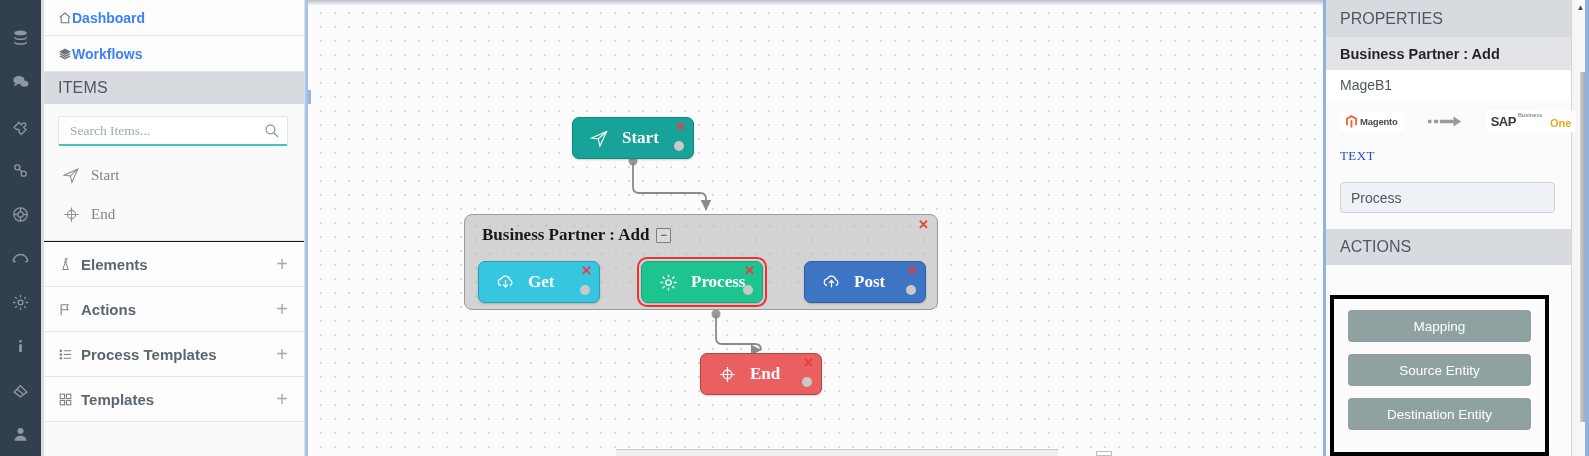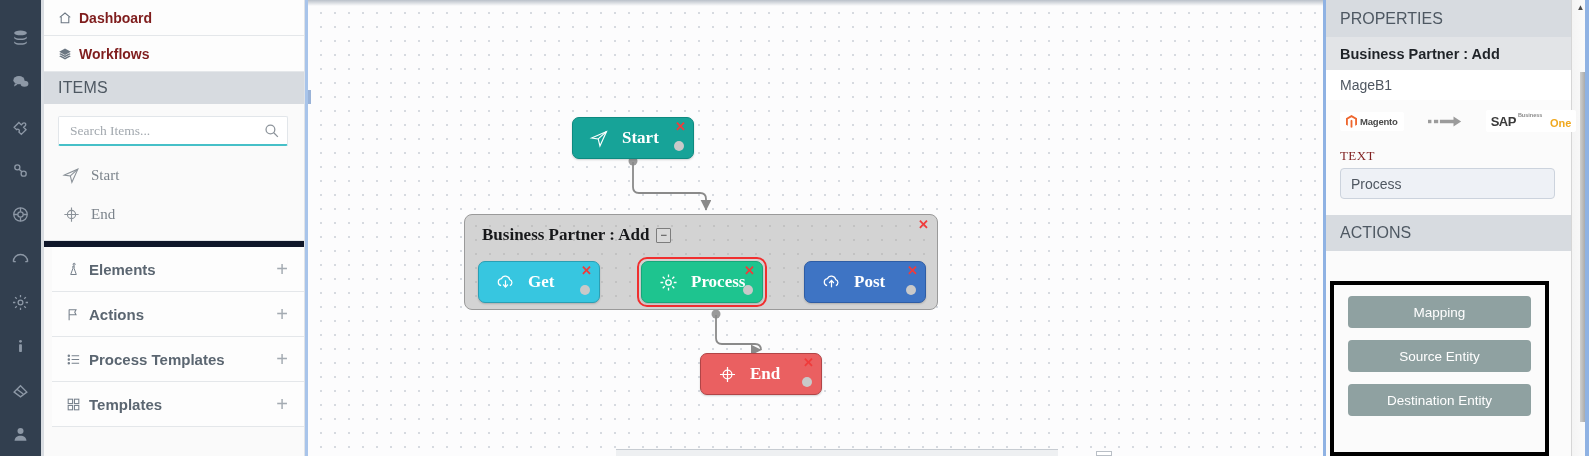--- a/index.html
+++ b/index.html
@@ -49,25 +49,25 @@
     display: flex;
     flex-direction: column;
     border-right: 1px solid #dfe3e8;
     position: relative;
     z-index: 4;
   }
   .nav-item {
     height: 36px;
     display: flex;
     align-items: center;
-    gap: 7px;
+    gap: 0;
     padding: 0 0 0 14px;
     font-size: 14px;
     font-weight: bold;
-    color: #7f1d1d;
+    color: #3b82f6;
     background: #fdfdfd;
     border-bottom: 1px solid #e4e7ea;
     cursor: pointer;
   }
   .nav-item .nav-ic { color: #6b7682; display: flex; align-items: center; }
   .section-head {
     height: 32px;
     display: flex;
     align-items: center;
     padding-left: 14px;
@@ -112,22 +112,21 @@
     align-items: center;
     gap: 10px;
     padding-left: 18px;
     font-size: 15px;
     font-family: "Liberation Serif", serif;
     color: #7b838b;
     cursor: grab;
   }
   .item-row .it-ic { color: #8b9299; display: flex; align-items: center; }
   .accordion {
-    border-top: 6px solid #0f172a;
-    padding-left: 8px;
+    border-top: 1px solid #0f172a;
   }
   .acc-row {
     height: 45px;
     display: flex;
     align-items: center;
     padding: 0 16px 0 14px;
     background: #fdfdfd;
     border-bottom: 1px solid #e4e7ea;
     cursor: pointer;
   }
@@ -343,24 +342,24 @@
   .sap-stack { display: flex; flex-direction: column; line-height: 1; }
   .sap-b { font-size: 5.5px; color: #8a8a8a; font-weight: bold; }
   .sap-o { font-size: 11px; color: #f0a81e; font-weight: bold; margin-left: 32px; }
   .arrow-mid { color: #9b9b9b; display: flex; align-items: center; }
   .rp-field-block {
     background: #fbfbfb;
     padding: 6px 16px 16px 14px;
   }
   .rp-label {
     font-size: 13px;
-    color: #7f1d1d;
+    color: #1d4ed8;
     font-family: "Liberation Serif", serif;
     letter-spacing: .4px;
-    margin-bottom: 4px;
+    margin-bottom: 18px;
   }
   .rp-input {
     width: 100%;
     height: 31px;
     background: #eef1f6;
     border: 1px solid #ccd3dd;
     border-radius: 4px;
     padding: 0 10px;
     font-size: 14px;
     color: #4f5761;

